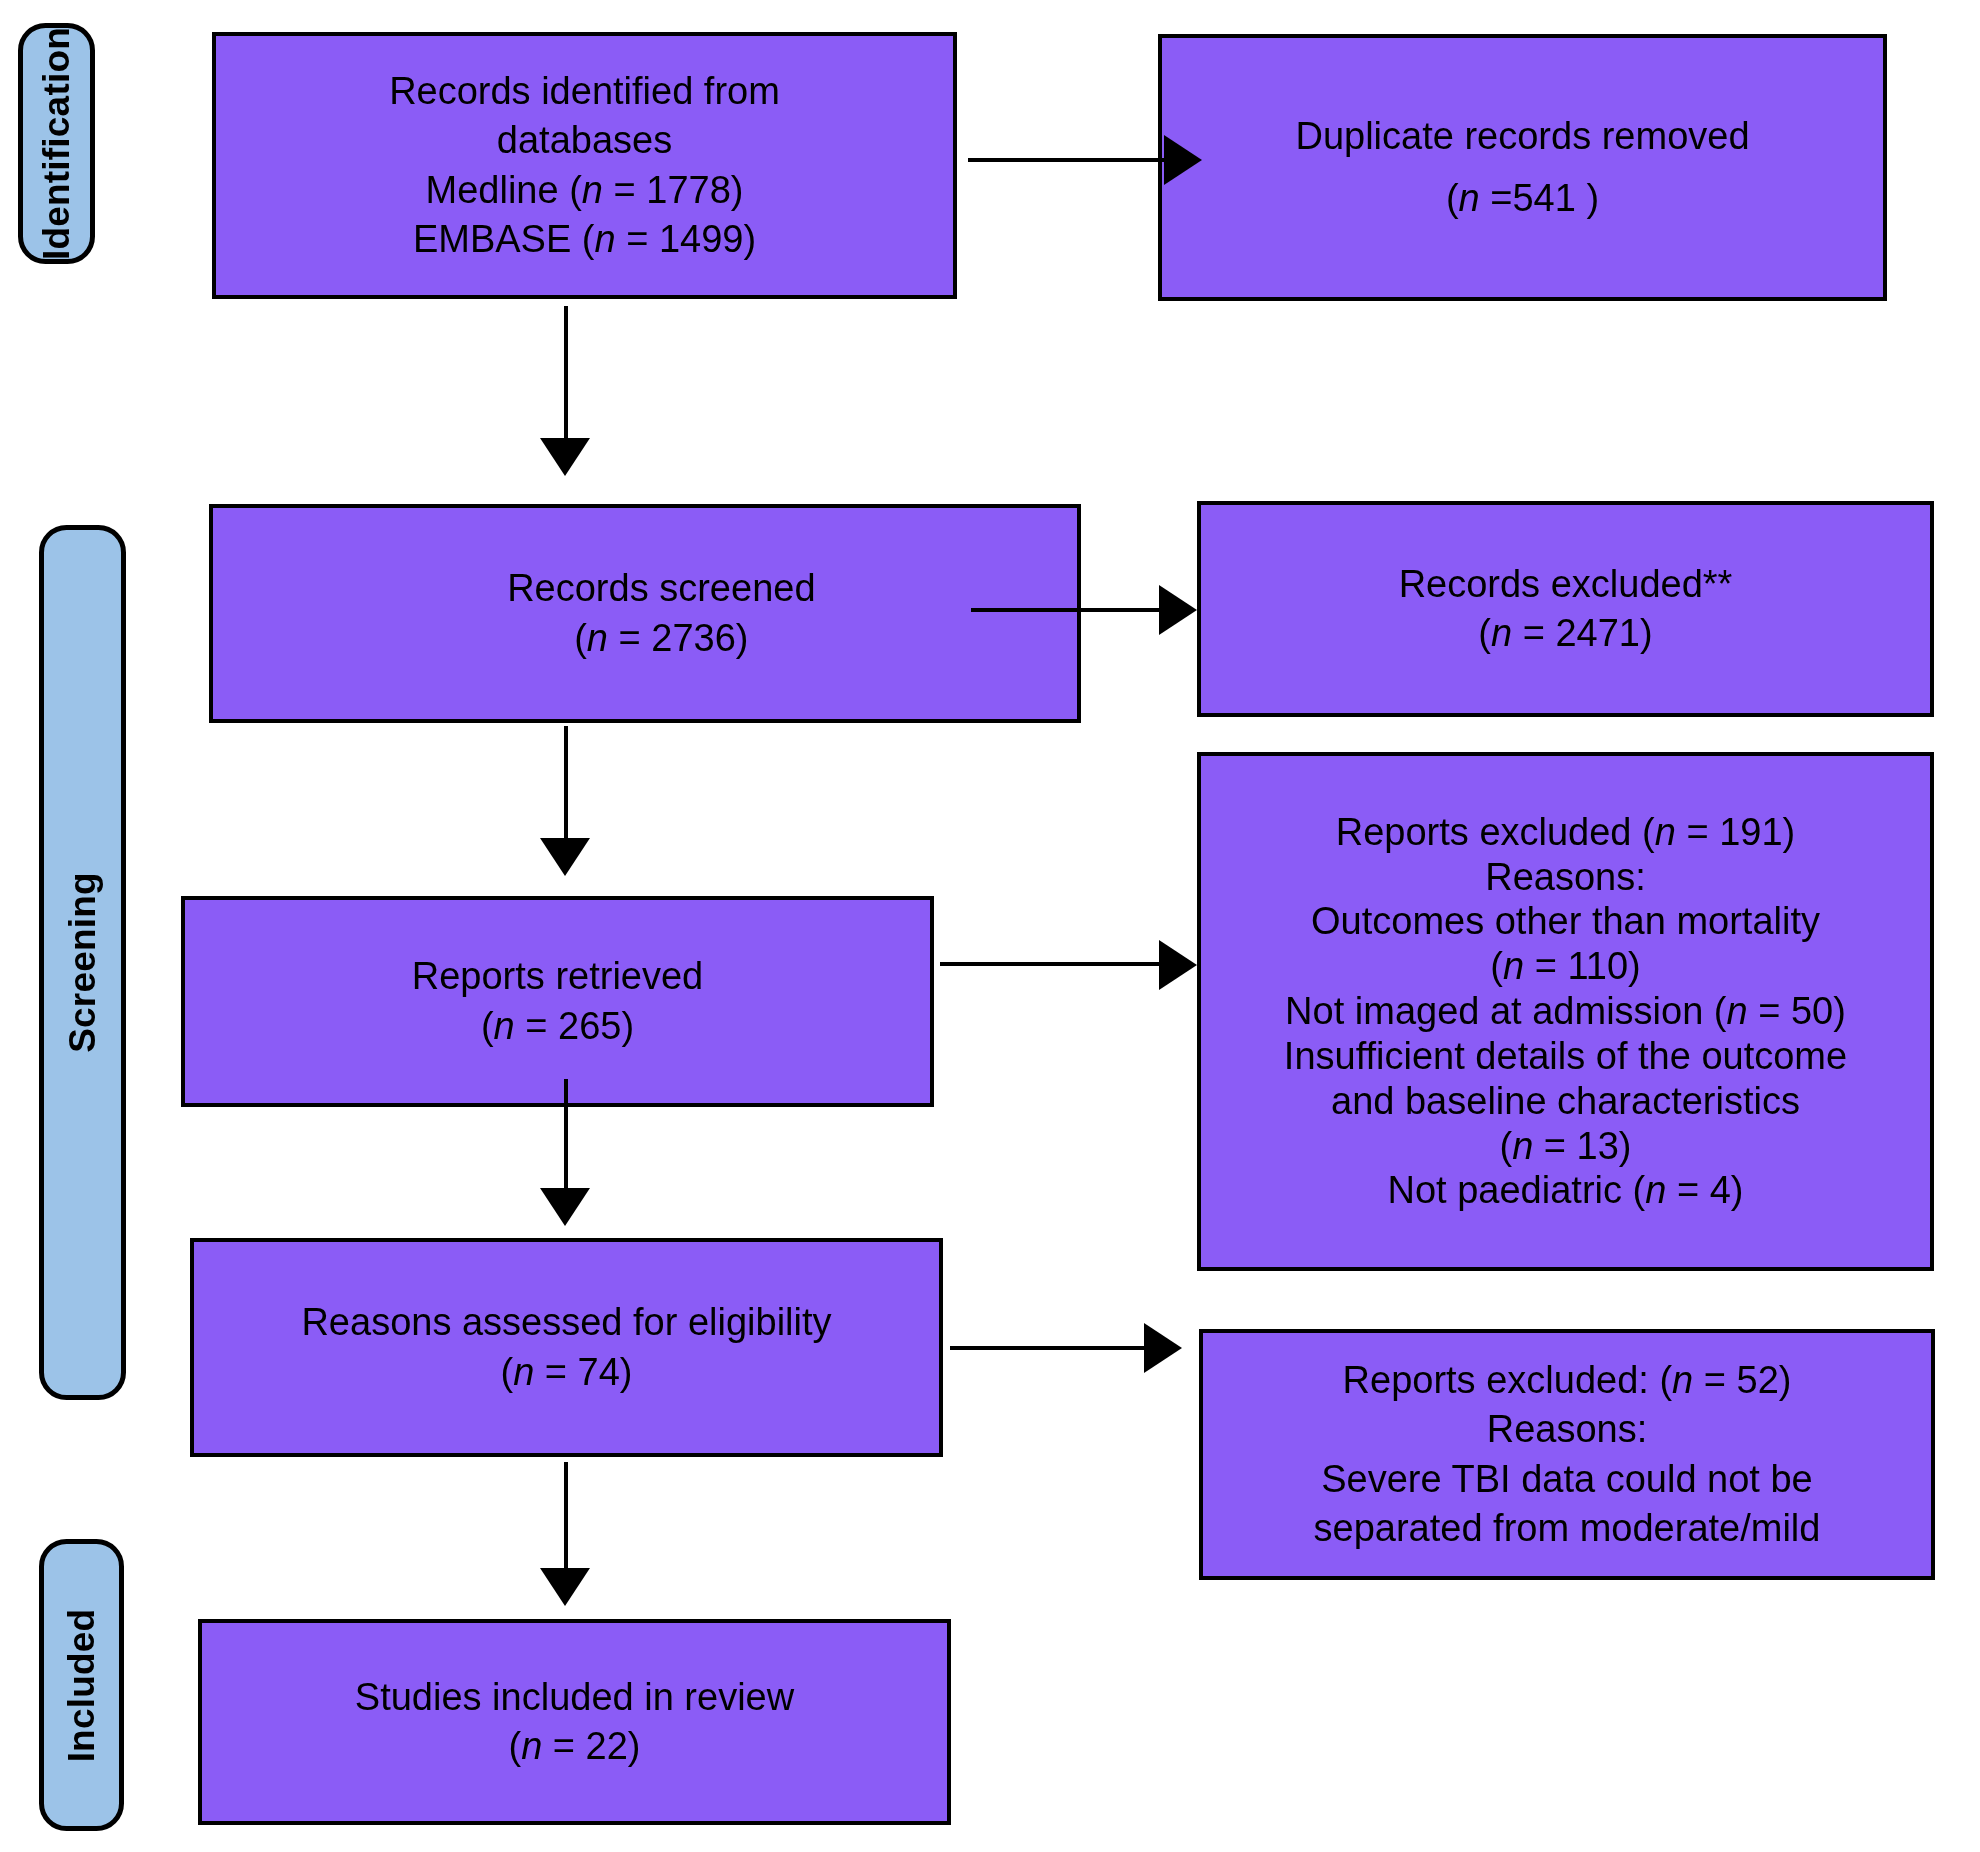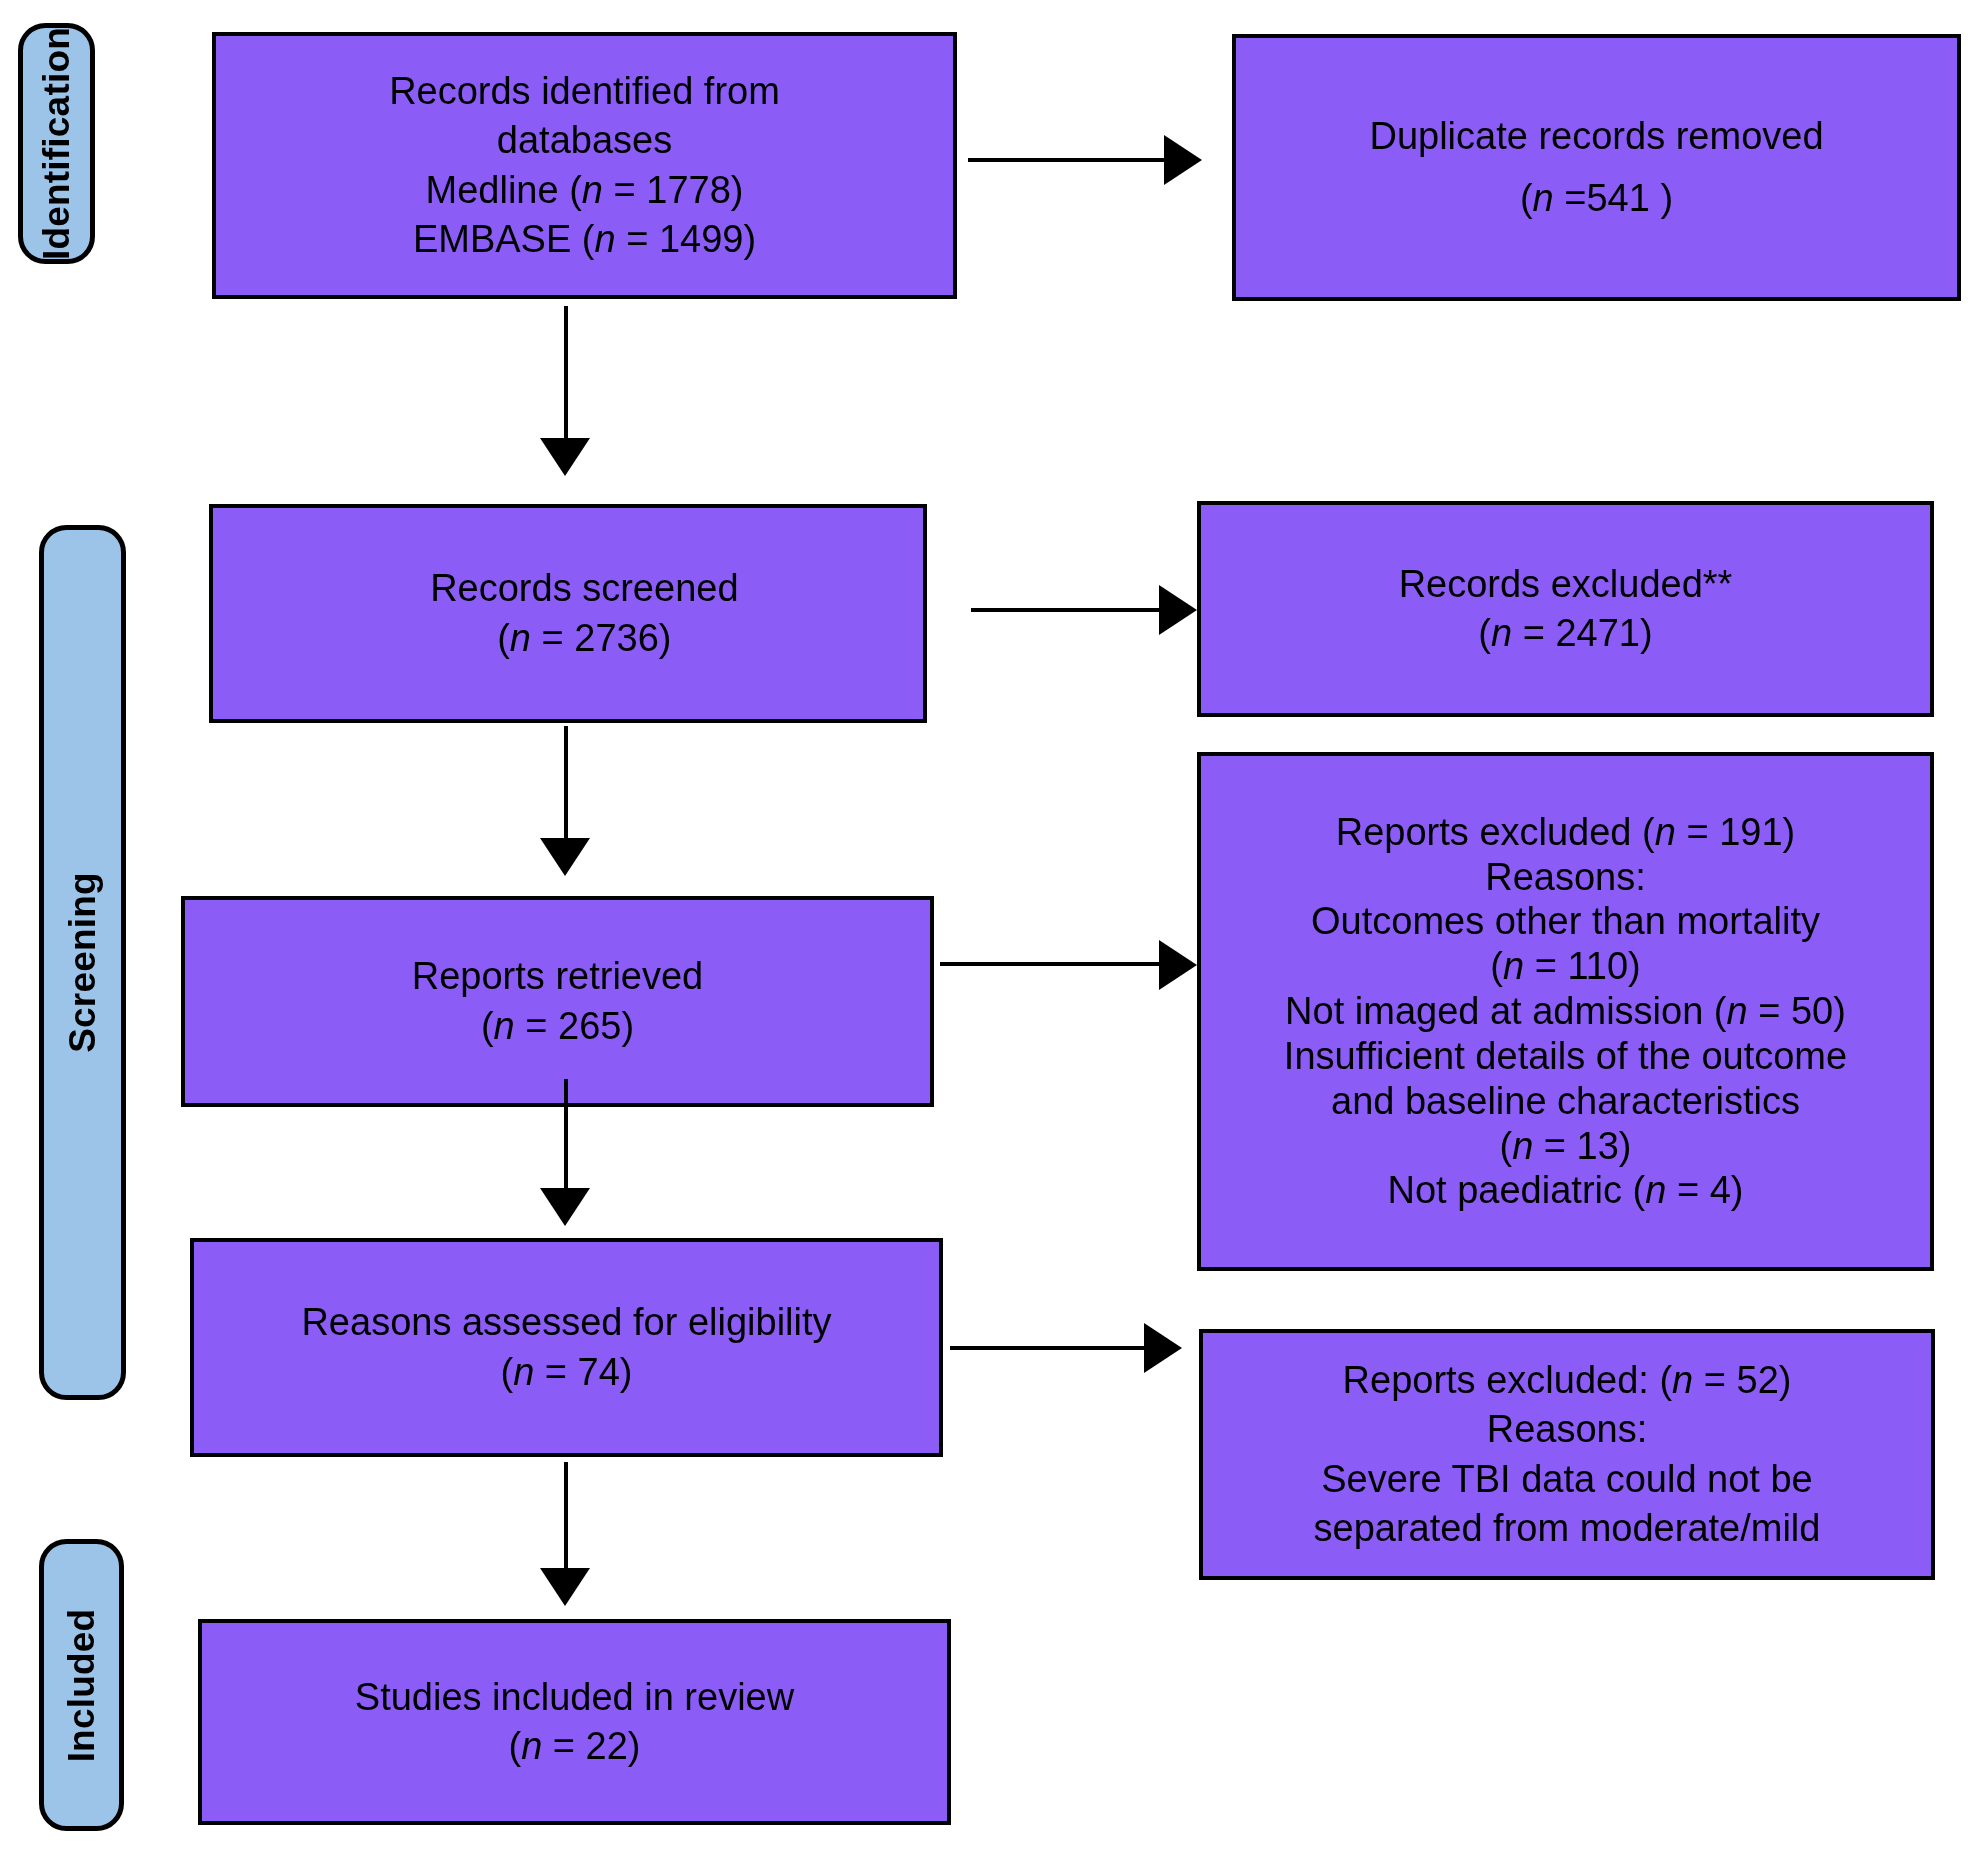--- a/index.html
+++ b/index.html
@@ -101,32 +101,32 @@
     <span class="phase-label">Included</span>
   </div>
 
   <div class="flow-box" style="left:212px; top:32px; width:745px; height:267px;">
     <span class="ln">Records identified from</span>
     <span class="ln">databases</span>
     <span class="ln"><span>Medline (</span><span class="it">n</span><span> = 1778)</span></span>
     <span class="ln"><span>EMBASE (</span><span class="it">n</span><span> = 1499)</span></span>
   </div>
 
-  <div class="flow-box" style="left:1232px; top:34px; width:729px; height:267px;gap:12px;">
+  <div class="flow-box" style="left:1158px; top:34px; width:729px; height:267px;gap:12px;">
     <span class="ln">Duplicate records removed</span>
     <span class="ln"><span>(</span><span class="it">n</span><span> =541 )</span></span>
   </div>
 
   <div class="h-line" style="left:968px; top:158px; width:207px;"></div>
   <div class="h-arrow" style="left:1164px; top:135px;"></div>
 
   <div class="v-line" style="left:564px; top:306px; width:4px; height:136px;"></div>
   <div class="v-arrow" style="left:540px; top:438px;"></div>
 
-  <div class="flow-box" style="left:209px; top:504px; width:718px; height:219px;padding-left:44px;">
+  <div class="flow-box" style="left:209px; top:504px; width:872px; height:219px;padding-left:44px;">
     <span class="ln">Records screened</span>
     <span class="ln"><span>(</span><span class="it">n</span><span> = 2736)</span></span>
   </div>
 
   <div class="flow-box" style="left:1197px; top:501px; width:737px; height:216px;">
     <span class="ln">Records excluded**</span>
     <span class="ln"><span>(</span><span class="it">n</span><span> = 2471)</span></span>
   </div>
 
   <div class="h-line" style="left:971px; top:608px; width:194px;"></div>

